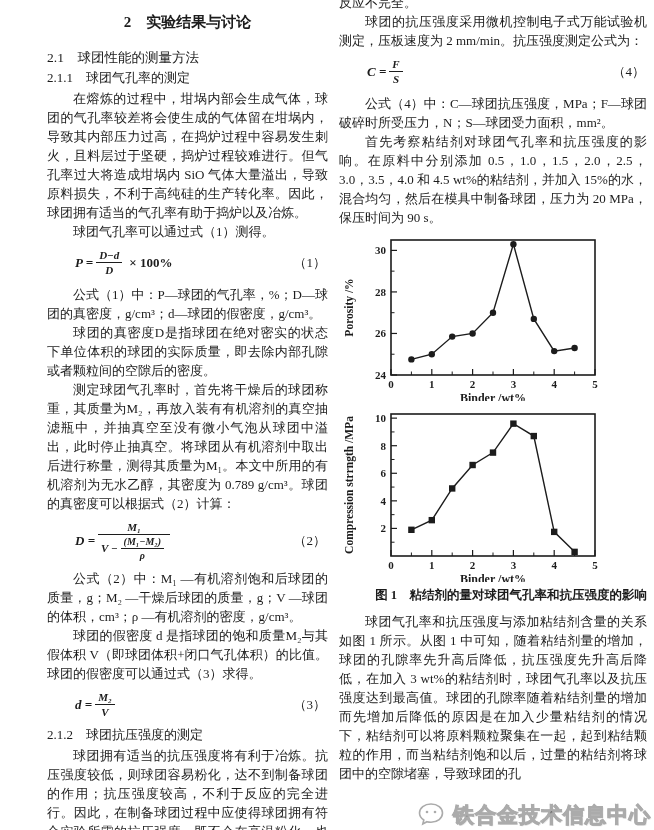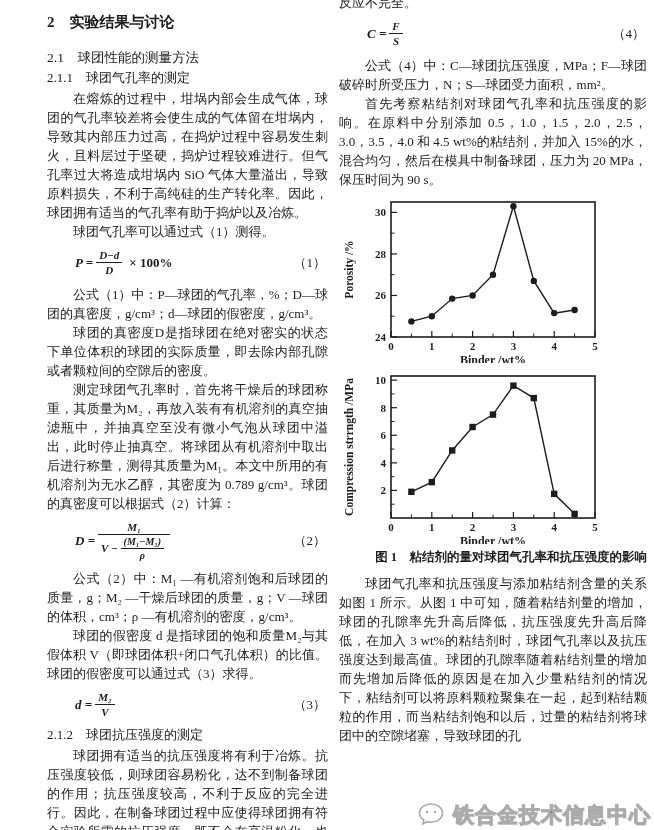--- a/index.html
+++ b/index.html
@@ -7,21 +7,21 @@
     position:relative;width:654px;height:830px;background:#ffffff;
     overflow:hidden;margin:0 auto;
     font-family:"Liberation Serif","DejaVu Serif",serif;
     color:#1c1c1c;
   }
   .col{position:absolute;top:0;}
   .col-left{left:47px;width:281px;}
   .col-right{left:339px;width:308px;top:-7px;}
   p{margin:0;font-size:13px;line-height:19px;text-align:justify;}
   .indent{text-indent:2em;}
-  .h-major{font-size:15px;font-weight:700;margin:13px 0 17px;}
+  .h-major{font-size:15px;font-weight:700;margin:13px 0 17px;text-align:center;}
   .h-sub{font-size:13.5px;font-weight:400;margin:7px 0 2px;}
   .h-sub3{font-size:13px;font-weight:400;margin:1px 0 2px;}
   .formula{display:flex;align-items:center;padding-left:28px;margin:7px 0;font-size:13px;}
   .fbody{display:inline-flex;align-items:center;font-weight:600;}
   .fvar{font-style:italic;}
   .ftail{margin-left:4px;font-weight:600;}
   .eqno{margin-left:auto;padding-right:2px;font-size:13px;}
   .frac{display:inline-flex;flex-direction:column;align-items:stretch;text-align:center;
         font-size:11px;line-height:1.3;margin:0 3px;vertical-align:middle;}
   .frac .num{border-bottom:1px solid #1c1c1c;padding:0 3px;}
@@ -99,20 +99,21 @@
       </span>
       <span class="eqno">（3）</span>
     </div>
 
     <div class="h-sub3">2.1.2　球团抗压强度的测定</div>
     <p class="indent">球团拥有适当的抗压强度将有利于冶炼。抗压强度较低，则球团容易粉化，达不到制备球团的作用；抗压强度较高，不利于反应的完全进行。因此，在制备球团过程中应使得球团拥有符合实验所需的抗压强度，既不会在高温粉化，也不会结块，使</p>
   </div>
 
   <div class="col col-right">
     <p>反应不完全。</p>
+    <p class="indent">球团的抗压强度采用微机控制电子式万能试验机测定，压板速度为 2 mm/min。抗压强度测定公式为：</p>
 
     <div class="formula">
       <span class="fbody">
         <span class="fvar">C =</span>
         <span class="frac">
           <span class="num fvar">F</span>
           <span class="den fvar">S</span>
         </span>
       </span>
       <span class="eqno">（4）</span>

